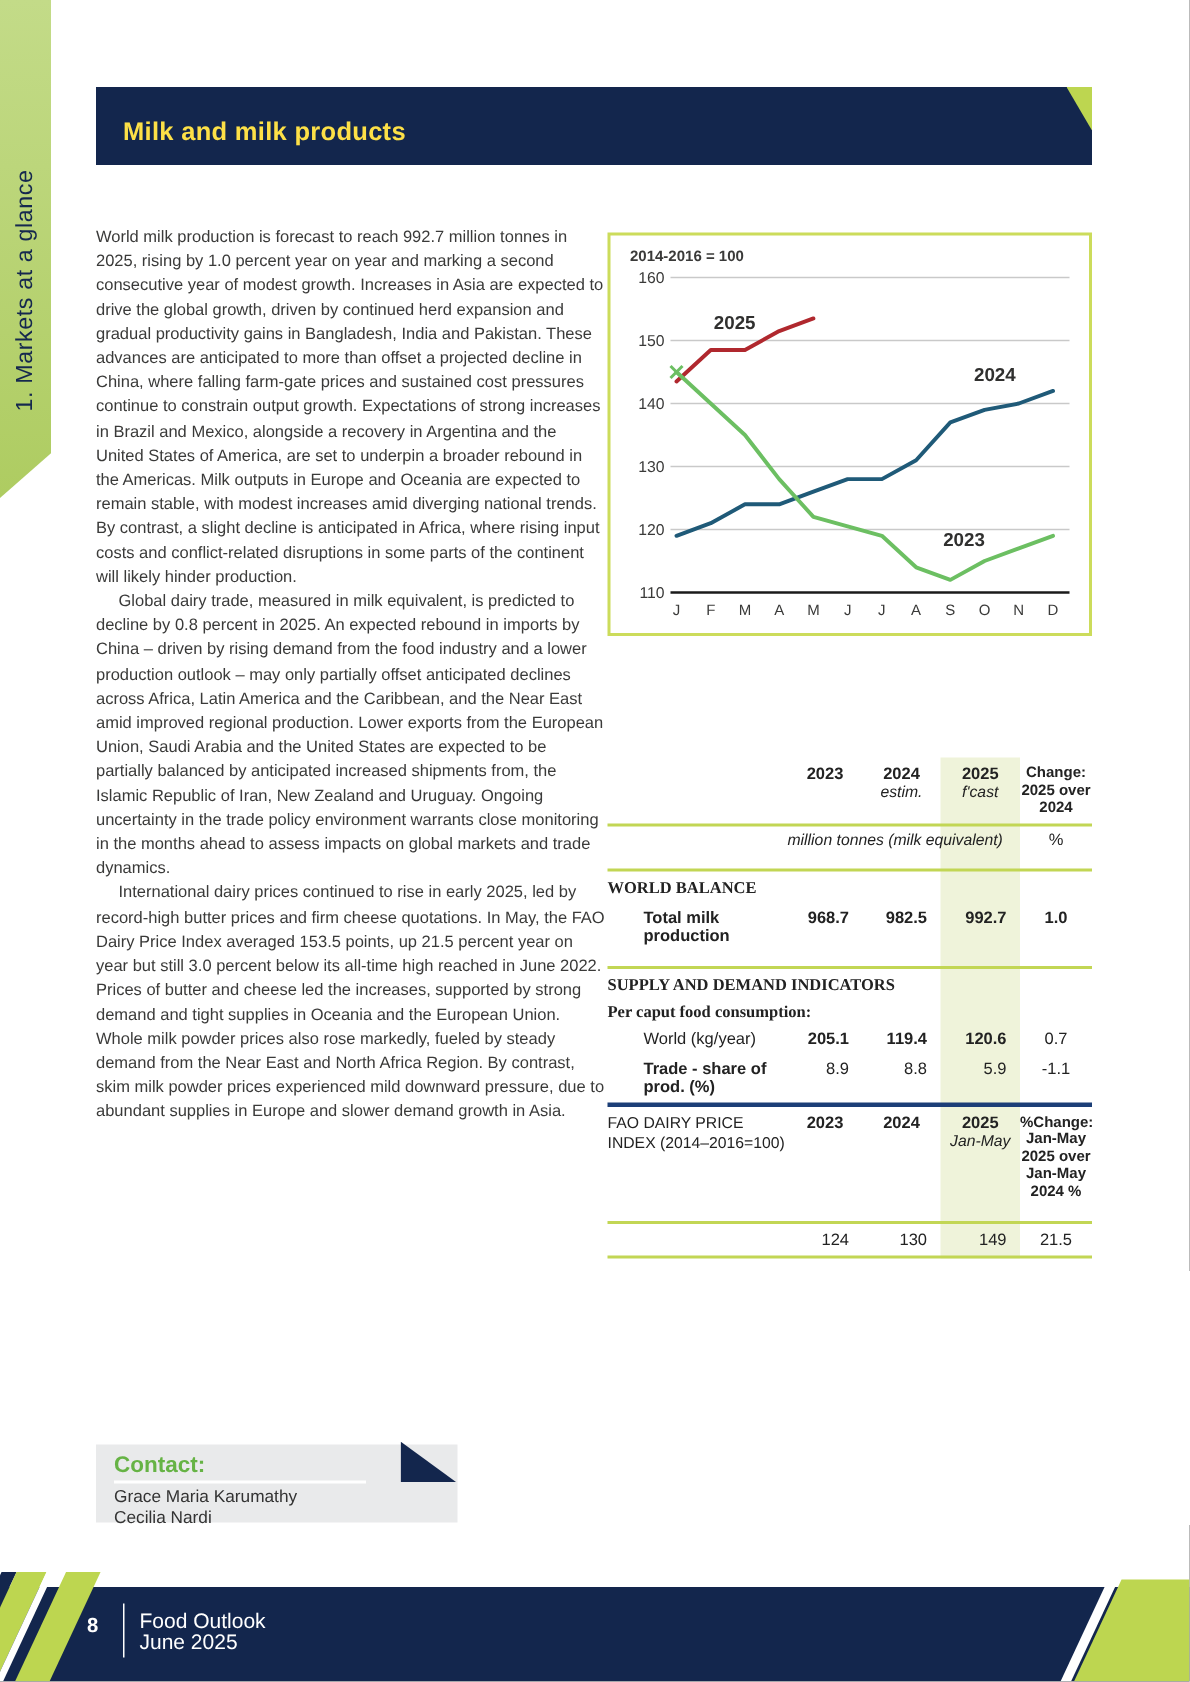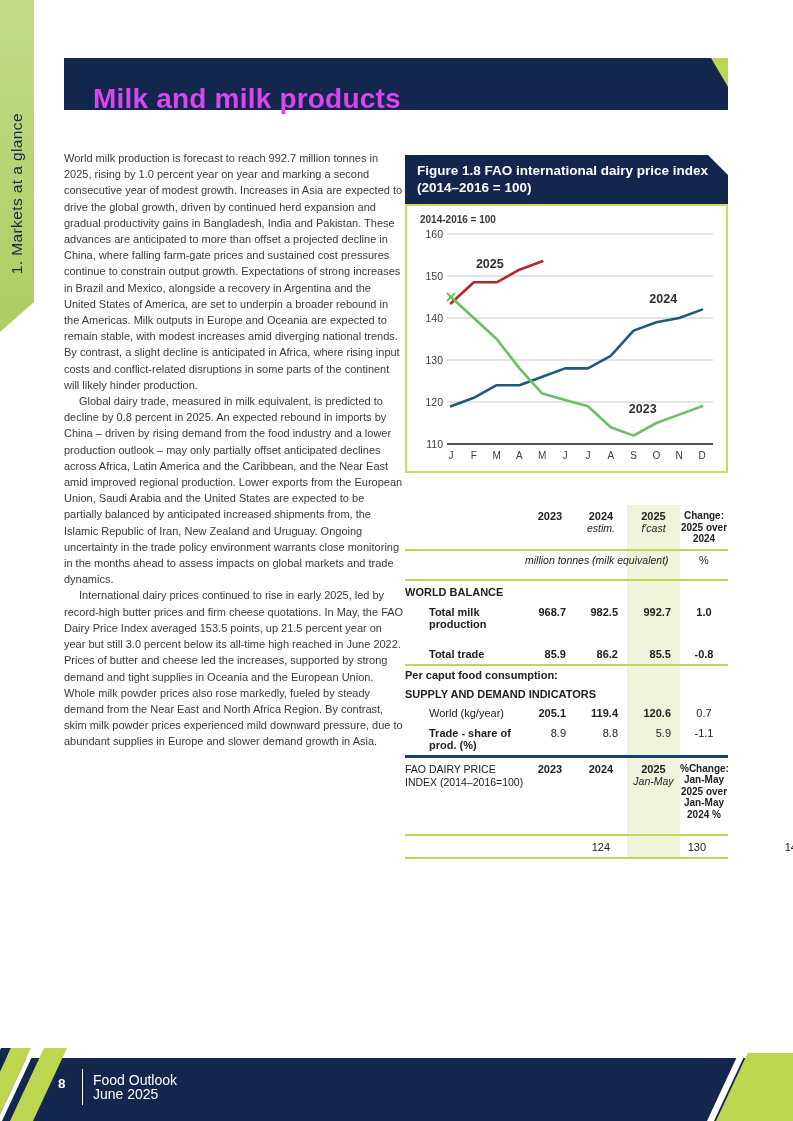--- a/index.html
+++ b/index.html
@@ -9,22 +9,22 @@
   
   .ribbon{position:absolute;left:0;top:0;width:34px;height:332px;
           background:linear-gradient(180deg,#c3db88 0%,#aecc61 100%);
           clip-path:polygon(0 0,100% 0,100% 91%,0 100%);}
   .ribbon-label{position:absolute;bottom:58px;left:50%;
           writing-mode:vertical-rl;transform:translateX(-50%) rotate(180deg);
           font-size:15.5px;letter-spacing:.4px;color:#15284e;white-space:nowrap;}
 
   
   .title-bar{position:absolute;left:64px;top:58px;width:664px;height:52px;background:#13264d;}
-  .title-bar .title{margin:15px;padding:13px 0 0 14px;font-size:28px;line-height:25px;
-          color:#d946ef;font-weight:700;letter-spacing:.2px;}
+  .title-bar .title{margin:4px;padding:13px 0 0 14px;font-size:17px;line-height:25px;
+          color:#fde047;font-weight:700;letter-spacing:.2px;}
   .title-fold{position:absolute;right:0;top:0;width:17px;height:29px;background:#bdd650;
           clip-path:polygon(0 0,100% 0,100% 100%);}
 
   
   .body-text{position:absolute;left:64px;top:150px;width:341px;color:#3a3a39;
           font-size:11px;line-height:16.2px;}
   .body-text p{margin:0;}
   .body-text p + p{text-indent:15px;}
 
   
@@ -45,27 +45,27 @@
   .sub{font-style:italic;font-size:10.5px;font-weight:400;text-align:center;}
   .chead{text-align:center;font-weight:700;font-size:10px;line-height:11.5px;}
   .num{text-align:right;padding-right:9px;font-size:11px;}
   .chg{text-align:center;font-size:11px;}
   .lab{font-size:11px;margin-left:24px;}
   .b{font-weight:700;}
   .r-colhead{padding-top:5px;min-height:39px;}
   .r-units{padding:3px 0 4px;min-height:21px;}
   .units-span{grid-column:2/5;text-align:left;font-style:italic;font-size:10.5px;line-height:12.5px;}
   .r-section{padding:5px 0 2px;min-height:13px;}
-  .sect{grid-column:1/6;font-weight:700;font-size:11px;}
+  .sect{grid-column:1/6;font-weight:700;font-size:11px;font-family:Liberation Serif, serif;}
   .r-data{padding:4px 0;}
   .r-data-gap{padding:5px 0 14px;}
   .r-sub{padding:3px 0 2px;}
   .r-price{padding-top:5px;min-height:71px;}
   .pricelab{font-weight:400;font-size:10.5px;line-height:13px;}
-  .r-values{padding:5px 0 4px;gap:44px;}
+  .r-values{padding:5px 0 4px;}
 
   
   .contact{position:absolute;left:64px;top:963px;width:241px;height:52px;background:#e9eaeb;}
   .contact-tri{position:absolute;right:1px;top:-2px;width:37px;height:27px;background:#13264d;
           clip-path:polygon(0 0,100% 100%,0 100%);}
   .contact-heading{margin:0;padding:5px 0 0 12px;font-size:15px;color:#66b345;font-weight:700;}
   .contact-rule{height:2px;background:#fff;margin:2px 0 3px 12px;width:168px;}
   .contact-names{padding-left:12px;font-size:11.5px;line-height:13.5px;color:#333;}
 
   
@@ -96,24 +96,20 @@
     <div class="title-fold"></div>
   </div>
 
   <div class="body-text">
     <p>World milk production is forecast to reach 992.7 million tonnes in 2025, rising by 1.0 percent year on year and marking a second consecutive year of modest growth. Increases in Asia are expected to drive the global growth, driven by continued herd expansion and gradual productivity gains in Bangladesh, India and Pakistan. These advances are anticipated to more than offset a projected decline in China, where falling farm-gate prices and sustained cost pressures continue to constrain output growth. Expectations of strong increases in Brazil and Mexico, alongside a recovery in Argentina and the United States of America, are set to underpin a broader rebound in the Americas. Milk outputs in Europe and Oceania are expected to remain stable, with modest increases amid diverging national trends. By contrast, a slight decline is anticipated in Africa, where rising input costs and conflict-related disruptions in some parts of the continent will likely hinder production.</p>
     <p>Global dairy trade, measured in milk equivalent, is predicted to decline by 0.8 percent in 2025. An expected rebound in imports by China – driven by rising demand from the food industry and a lower production outlook – may only partially offset anticipated declines across Africa, Latin America and the Caribbean, and the Near East amid improved regional production. Lower exports from the European Union, Saudi Arabia and the United States are expected to be partially balanced by anticipated increased shipments from, the Islamic Republic of Iran, New Zealand and Uruguay. Ongoing uncertainty in the trade policy environment warrants close monitoring in the months ahead to assess impacts on global markets and trade dynamics.</p>
     <p>International dairy prices continued to rise in early 2025, led by record-high butter prices and firm cheese quotations. In May, the FAO Dairy Price Index averaged 153.5 points, up 21.5 percent year on year but still 3.0 percent below its all-time high reached in June 2022. Prices of butter and cheese led the increases, supported by strong demand and tight supplies in Oceania and the European Union. Whole milk powder prices also rose markedly, fueled by steady demand from the Near East and North Africa Region. By contrast, skim milk powder prices experienced mild downward pressure, due to abundant supplies in Europe and slower demand growth in Asia.</p>
   </div>
 
   <div class="figure">
-    <div class="panel-header">
-      <div>Figure 1.8 FAO international dairy price index</div>
-      <div>(2014–2016 = 100)</div>
-    </div>
     <div class="chart-box">
       <svg id="chart-svg" viewBox="0 0 319 261">
           <line x1="40" x2="306" y1="236" y2="236" stroke="#1a1a1a" stroke-width="1.7"></line>
           <text x="36" y="239.5" text-anchor="end" font-size="10.5" fill="#3a3a39" font-family="Liberation Sans, sans-serif">110</text>
           <line x1="40" x2="306" y1="194" y2="194" stroke="#c9c9c9" stroke-width="1"></line>
           <text x="36" y="197.5" text-anchor="end" font-size="10.5" fill="#3a3a39" font-family="Liberation Sans, sans-serif">120</text>
           <line x1="40" x2="306" y1="152" y2="152" stroke="#c9c9c9" stroke-width="1"></line>
           <text x="36" y="155.5" text-anchor="end" font-size="10.5" fill="#3a3a39" font-family="Liberation Sans, sans-serif">130</text>
           <line x1="40" x2="306" y1="110" y2="110" stroke="#c9c9c9" stroke-width="1"></line>
           <text x="36" y="113.5" text-anchor="end" font-size="10.5" fill="#3a3a39" font-family="Liberation Sans, sans-serif">140</text>
@@ -176,34 +172,27 @@
       <div class="trow r-section">
         <div class="sect">WORLD BALANCE</div>
       </div>
       <div class="trow r-data r-data-gap">
         <div class="lab b">Total milk production</div>
         <div class="num b">968.7</div>
         <div class="num b">982.5</div>
         <div class="num b">992.7</div>
         <div class="chg b">1.0</div>
       </div>
-      <div class="trow r-data">
-        <div class="lab b">Total trade</div>
-        <div class="num b">85.9</div>
-        <div class="num b">86.2</div>
-        <div class="num b">85.5</div>
-        <div class="chg b">-0.8</div>
-      </div>
-      <div class="rule-green"></div>
-
+      <div class="rule-green"></div>
+
+      <div class="trow r-section">
+        <div class="sect">SUPPLY AND DEMAND INDICATORS</div>
+      </div>
       <div class="trow r-sub">
         <div class="sect">Per caput food consumption:</div>
-      </div>
-      <div class="trow r-section">
-        <div class="sect">SUPPLY AND DEMAND INDICATORS</div>
       </div>
       <div class="trow r-data">
         <div class="lab">World (kg/year)</div>
         <div class="num b">205.1</div>
         <div class="num b">119.4</div>
         <div class="num b">120.6</div>
         <div class="chg">0.7</div>
       </div>
       <div class="trow r-data">
         <div class="lab b">Trade - share of prod. (%)</div>
@@ -229,20 +218,29 @@
         <div></div>
         <div class="num">124</div>
         <div class="num">130</div>
         <div class="num">149</div>
         <div class="chg">21.5</div>
       </div>
       <div class="rule-green"></div>
     </div>
   </div>
 
+  <div class="contact">
+    <div class="contact-tri"></div>
+    <div class="contact-heading">Contact:</div>
+    <div class="contact-rule"></div>
+    <div class="contact-names">
+      <div>Grace Maria Karumathy</div>
+      <div>Cecilia Nardi</div>
+    </div>
+  </div>
 
   <div class="footer">
     <div class="footer-band"></div>
     <div class="stripe s-navy1"></div>
     <div class="stripe s-green1"></div>
     <div class="stripe s-white1"></div>
     <div class="stripe s-green2"></div>
     <div class="stripe s-white2"></div>
     <div class="stripe s-green3"></div>
     <div class="pagenum">8</div>

